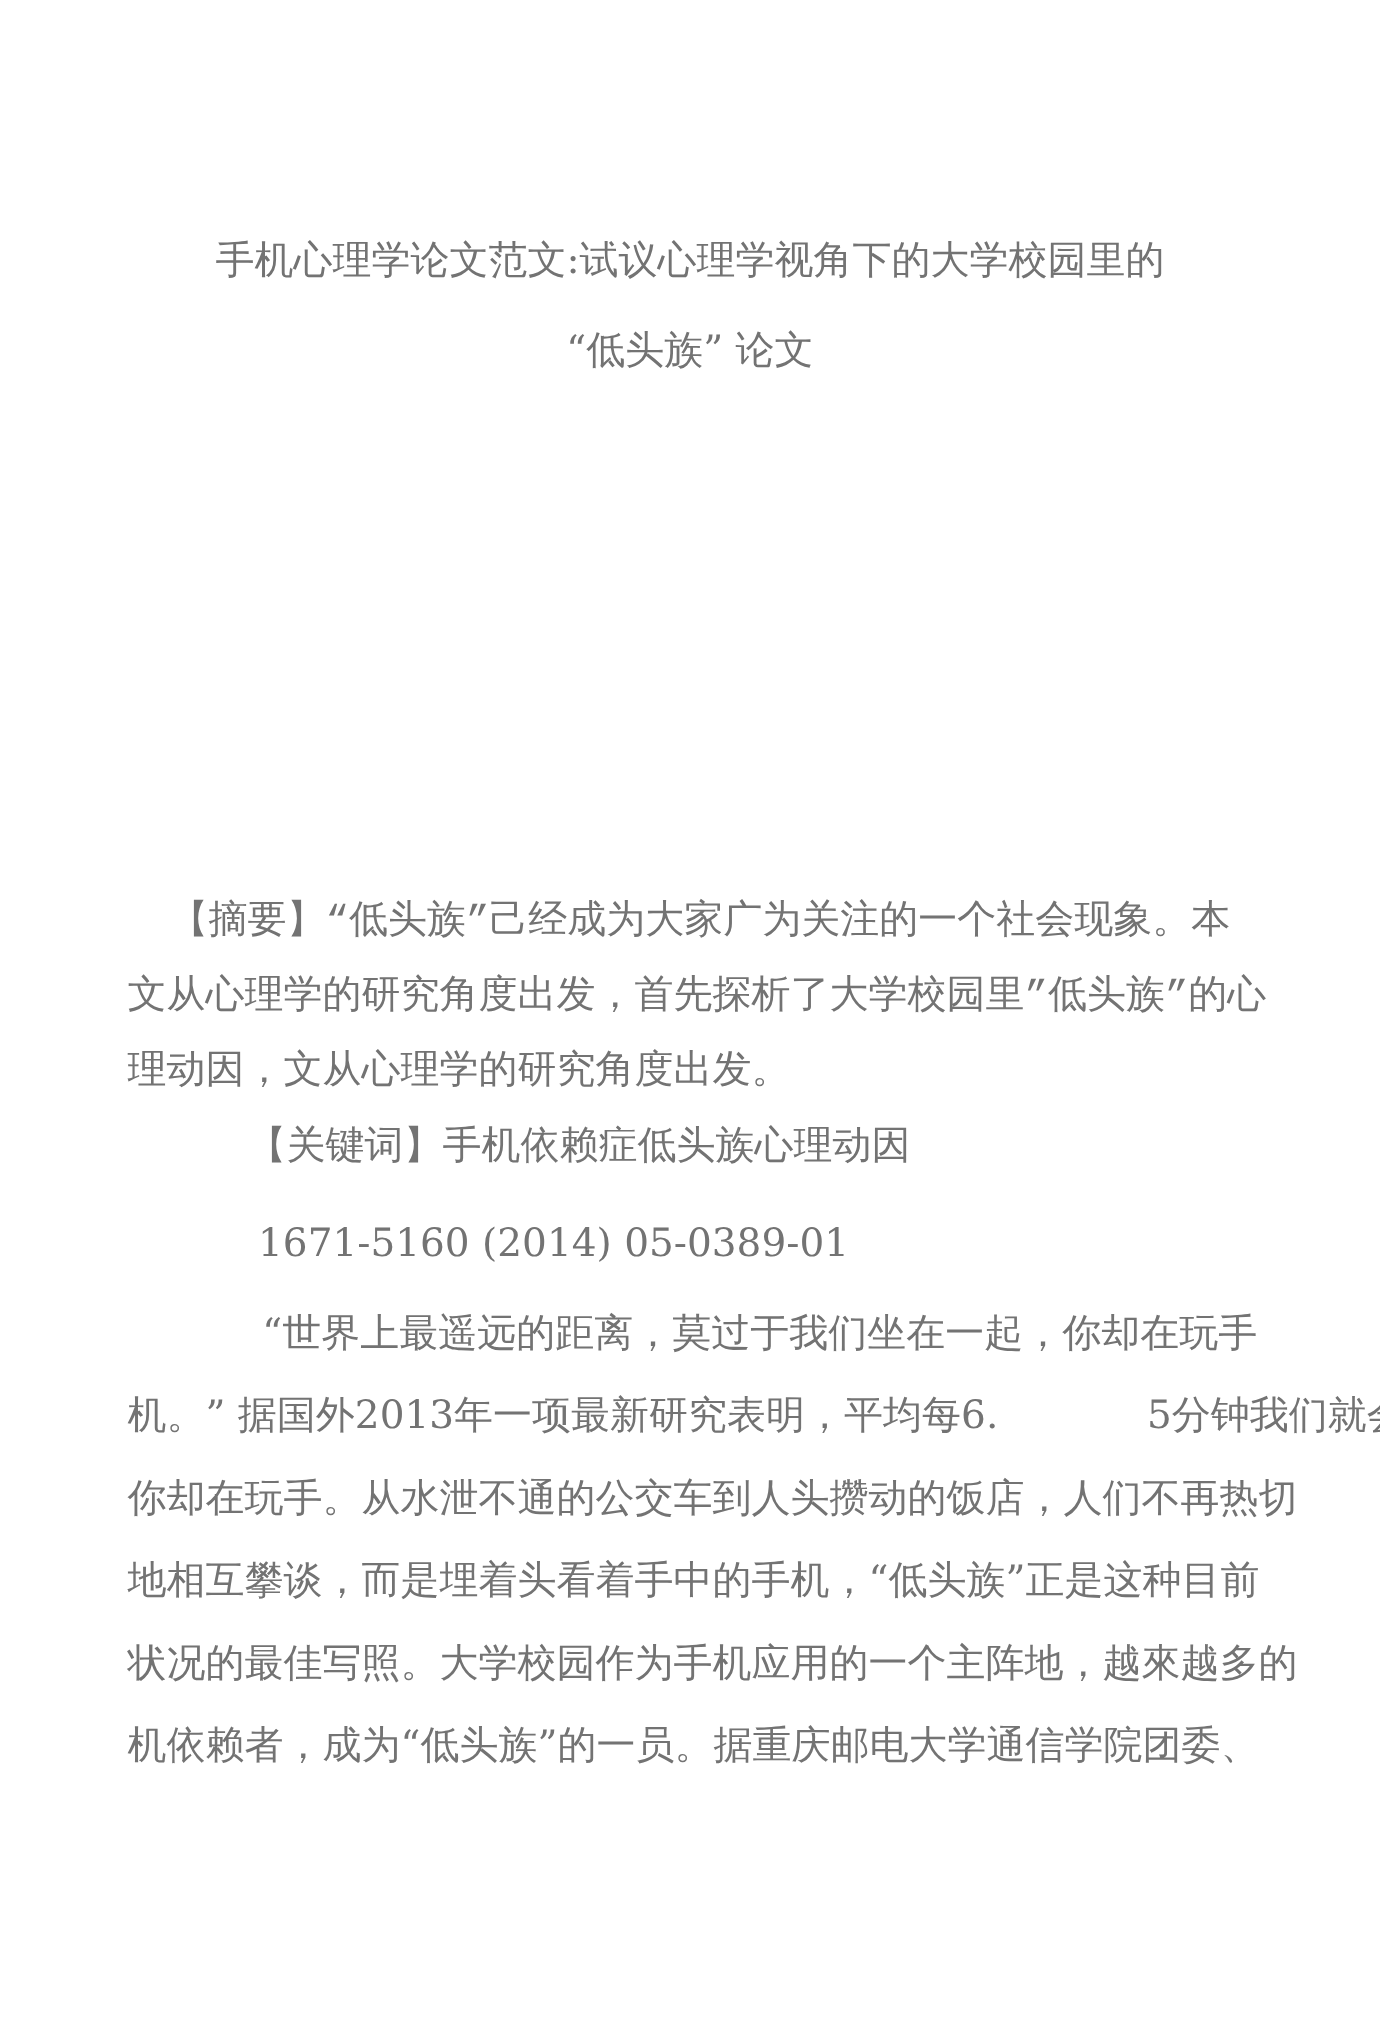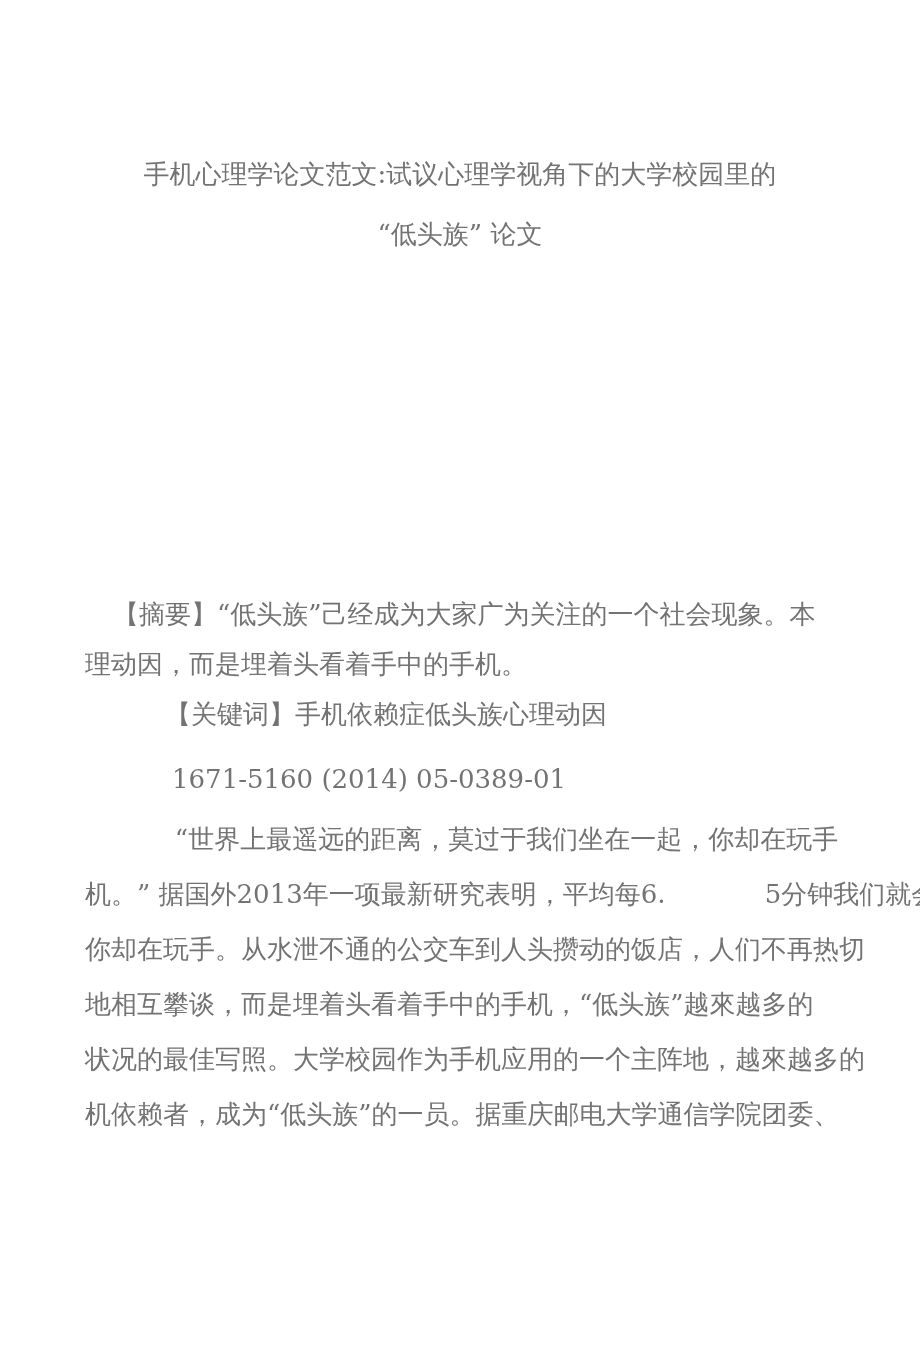--- a/index.html
+++ b/index.html
@@ -28,20 +28,21 @@
     white-space: pre;
   }
   .content {
     margin-left: 85px;
     margin-right: 60px;
     font-size: 26px;
   }
   .abstract {
     margin-top: 325px;
     line-height: 50px;
+    font-family: Liberation Mono, monospace;
   }
   .keywords {
     line-height: 50px;
     padding-left: 80px;
   }
   .issn {
     margin-top: 15px;
     line-height: 50px;
     padding-left: 87px;
   }
@@ -62,31 +63,32 @@
 
   <div class="doc-title">
     <div class="t-line">手机心理学论文范文:试议心理学视角下的大学校园里的</div>
     <div class="t-line">“低头族” 论文</div>
   </div>
 
   <div class="content">
 
     <div class="abstract">
       <div class="line indent-sm">【摘要】“低头族”己经成为大家广为关注的一个社会现象。本</div>
-      <div class="line">理动因，而是埋着头看着手中的手机。</div>
+      <div class="line">文从心理学的研究角度出发，首先探析了大学校园里”低头族”的心</div>
+      <div class="line">理动因，文从心理学的研究角度出发。</div>
     </div>
 
     <div class="keywords line">【关键词】手机依赖症低头族心理动因</div>
 
     <div class="issn line">1671-5160 (2014) 05-0389-01</div>
 
     <div class="body-par">
       <div class="line indent-par">“世界上最遥远的距离，莫过于我们坐在一起，你却在玩手</div>
       <div class="line">机。” 据国外2013年一项最新研究表明，平均每6.            5分钟我们就会</div>
       <div class="line">你却在玩手。从水泄不通的公交车到人头攒动的饭店，人们不再热切</div>
-      <div class="line">地相互攀谈，而是埋着头看着手中的手机，“低头族”越來越多的</div>
+      <div class="line">地相互攀谈，而是埋着头看着手中的手机，“低头族”正是这种目前</div>
       <div class="line">状况的最佳写照。大学校园作为手机应用的一个主阵地，越來越多的</div>
       <div class="line">机依赖者，成为“低头族”的一员。据重庆邮电大学通信学院团委、</div>
     </div>
 
   </div>
 
 </div>
 
 </body></html>

